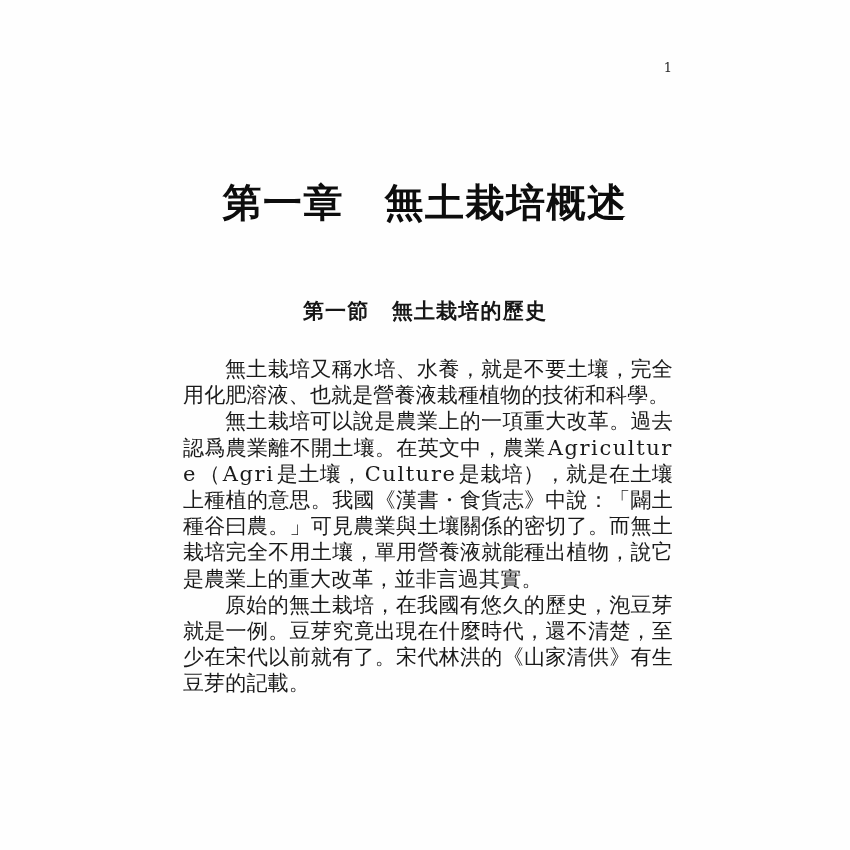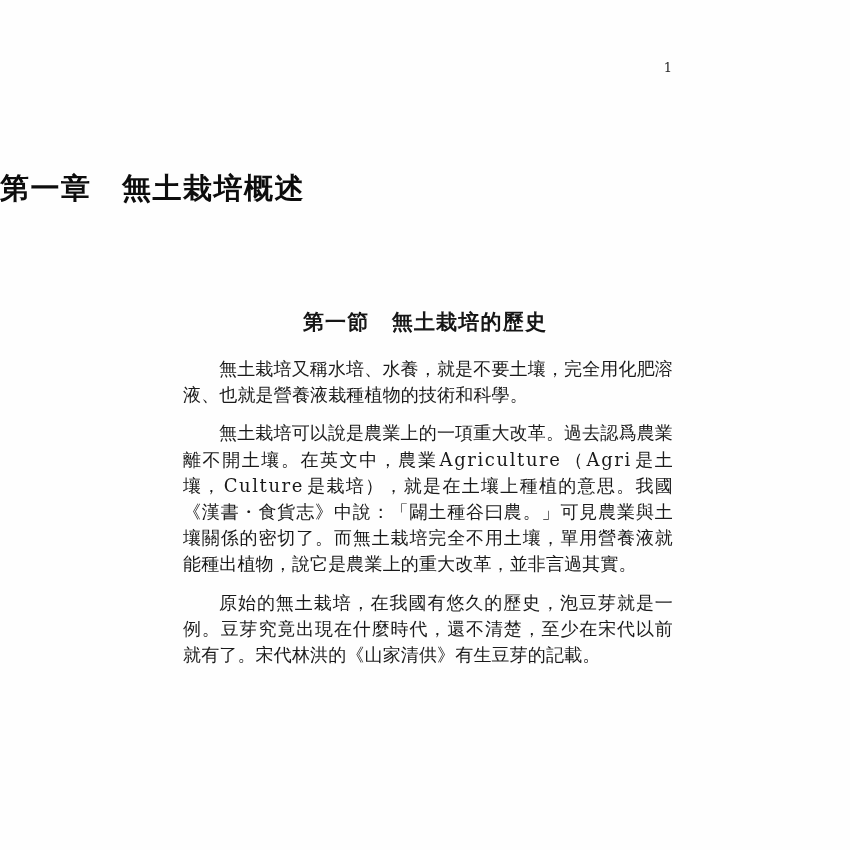--- a/index.html
+++ b/index.html
@@ -37,32 +37,33 @@
     color: #2a2a2a;
     letter-spacing: 0;
   }
 
   
   .chapter-title {
     position: absolute;
     top: 150px;
     left: 0;
     width: 850px;
+    text-align: center;
     font-family: "DejaVu Serif", "Liberation Serif", serif;
-    font-size: 29px;
+    font-size: 39px;
     font-weight: bold;
     color: #0d0d0d;
     letter-spacing: 1.5px;
     white-space: pre;
   }
 
   
   .section-title {
     position: absolute;
-    top: 291px;
+    top: 280px;
     left: 0;
     width: 850px;
     text-align: center;
     font-family: "DejaVu Serif", "Liberation Serif", serif;
     font-size: 21px;
     font-weight: bold;
     color: #161616;
     letter-spacing: 1.2px;
     white-space: pre;
   }
@@ -71,30 +72,30 @@
   .body-block {
     position: absolute;
     top: 356px;
     left: 183px;
     width: 490px;
   }
 
   .para {
     margin: 0;
     font-family: "DejaVu Serif", "Liberation Serif", serif;
-    font-size: 18px;
+    font-size: 21px;
     line-height: 26.2px;
     color: #1a1a1a;
     text-align: justify;
     text-justify: inter-character;
     letter-spacing: 0.15px;
     word-break: break-all;
     text-indent: 2em;
   }
-  .para + .para { margin-top: 12px; }
+  .para + .para { margin-top: 0; }
 
   
   .latin {
     font-family: "DejaVu Serif", "Liberation Serif", serif;
     letter-spacing: 1.6px;
     padding: 0 2px;
   }
 </style>
 </head>
 <body style="color: rgb(26, 26, 26);">

